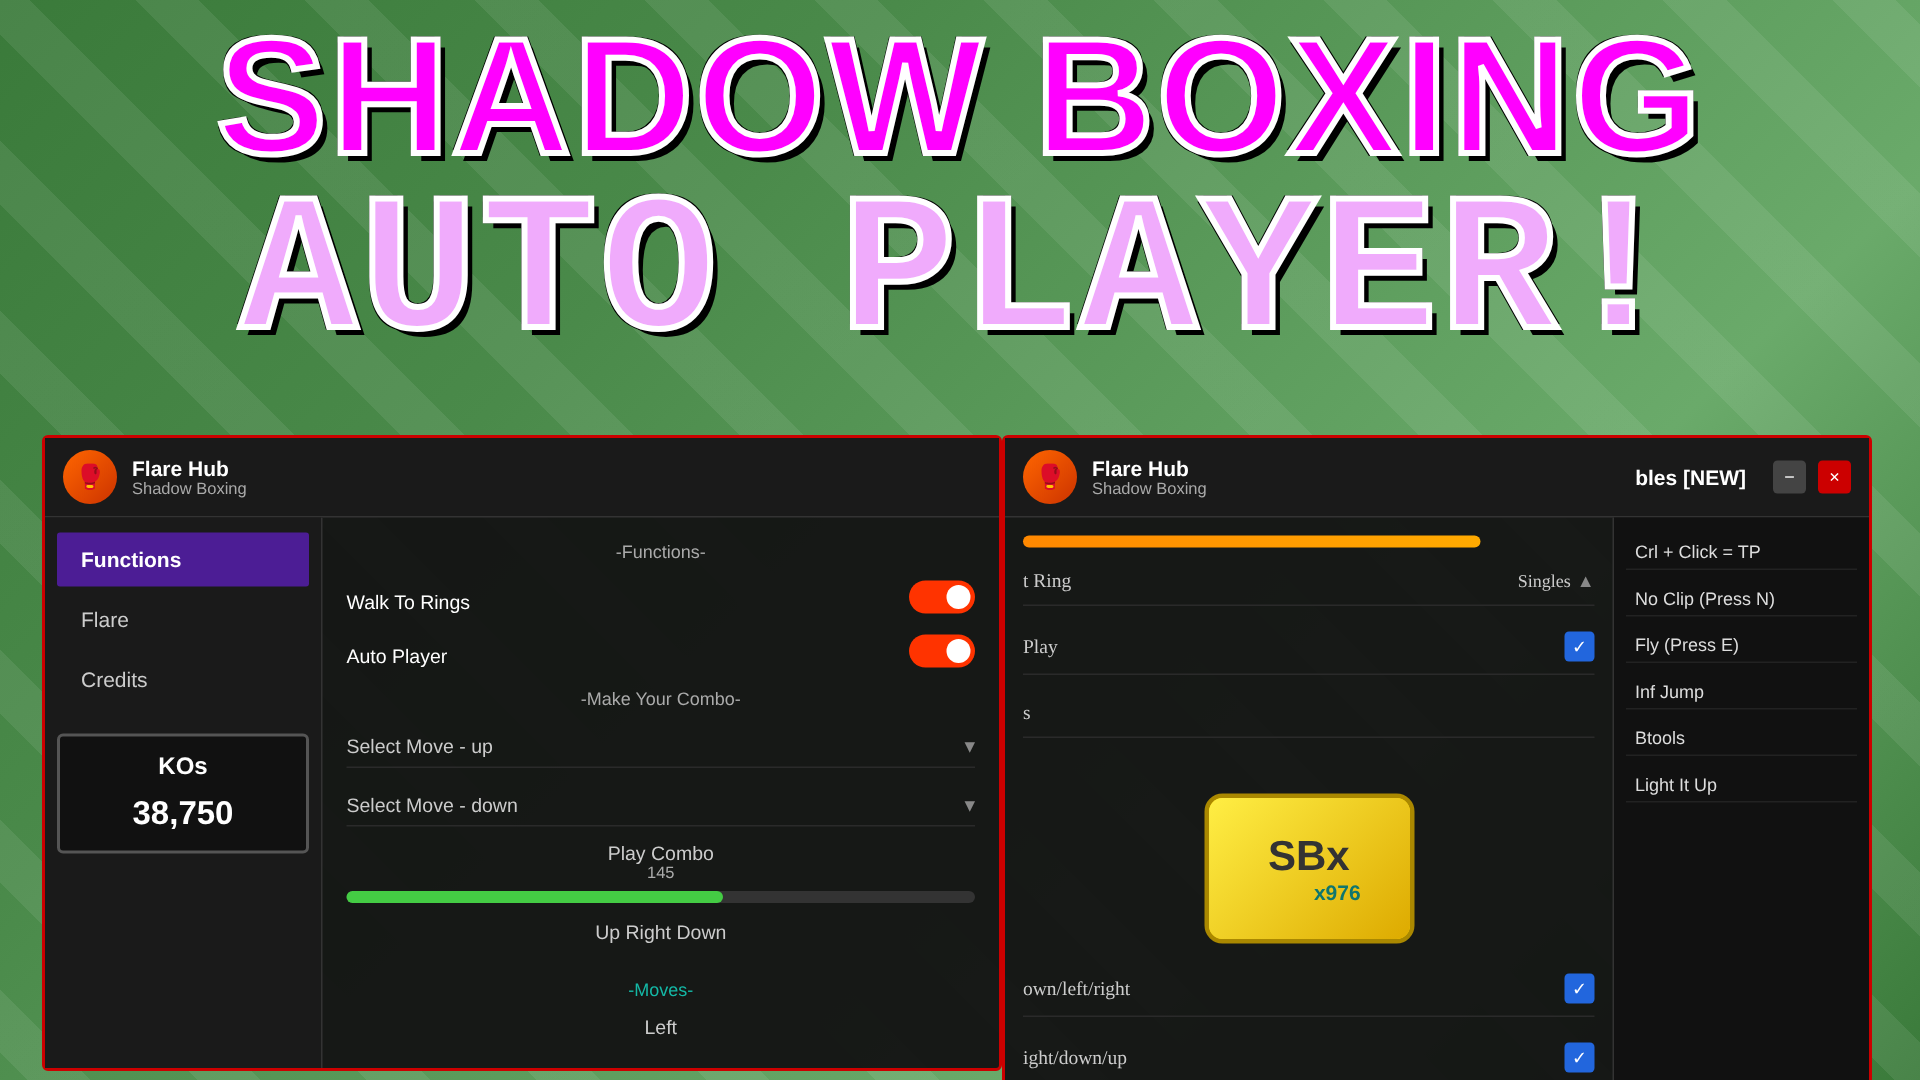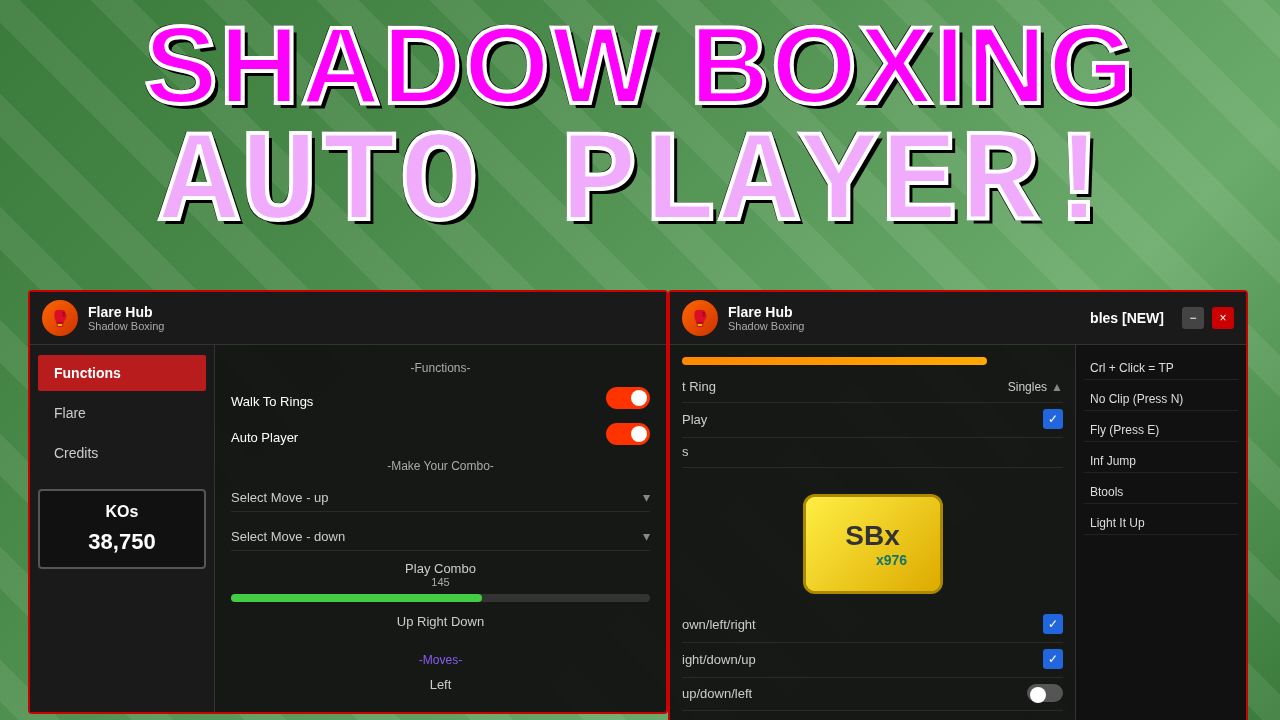--- a/index.html
+++ b/index.html
@@ -134,21 +134,21 @@
     .sidebar-nav-item {
       padding: 10px 16px;
       color: #ccc;
       font-size: 14px;
       cursor: pointer;
       border-radius: 2px;
       margin: 2px 8px;
     }
 
     .sidebar-nav-item.active {
-      background: #b91c1c;
+      background: #4c1d95;
       color: white;
       font-weight: bold;
     }
 
     .ko-box {
       margin: 16px 8px;
       border: 2px solid #555;
       border-radius: 4px;
       padding: 12px 8px;
       text-align: center;
@@ -287,21 +287,21 @@
 
     .combo-text-row {
       text-align: center;
       color: #ccc;
       font-size: 13px;
       margin-bottom: 24px;
     }
 
     .moves-label {
       text-align: center;
-      color: #8b5cf6;
+      color: #14b8a6;
       font-size: 12px;
       margin-bottom: 6px;
     }
 
     .move-item {
       text-align: center;
       color: #ccc;
       font-size: 13px;
       padding: 4px 0;
     }
@@ -362,23 +362,24 @@
       height: 8px;
       background: linear-gradient(to right, #ff8800, #ffaa00);
       border-radius: 4px;
       margin-bottom: 14px;
     }
 
     .right-row {
       display: flex;
       align-items: center;
       justify-content: space-between;
-      margin-bottom: 6px;
+      margin-bottom: 17px;
       padding-bottom: 8px;
       border-bottom: 1px solid #2a2a2a;
+      font-family: Liberation Serif, serif;
     }
 
     .right-row-label {
       color: #ccc;
       font-size: 13px;
     }
 
     .right-row-value {
       color: #ccc;
       font-size: 12px;

